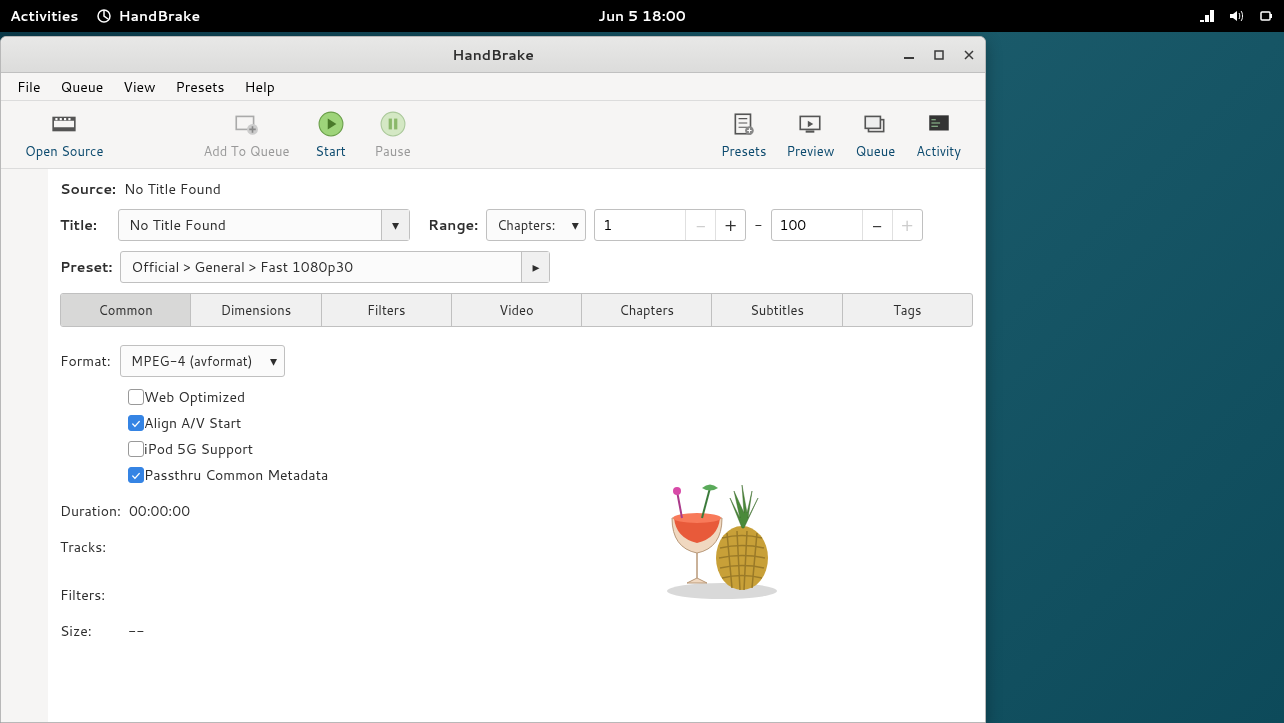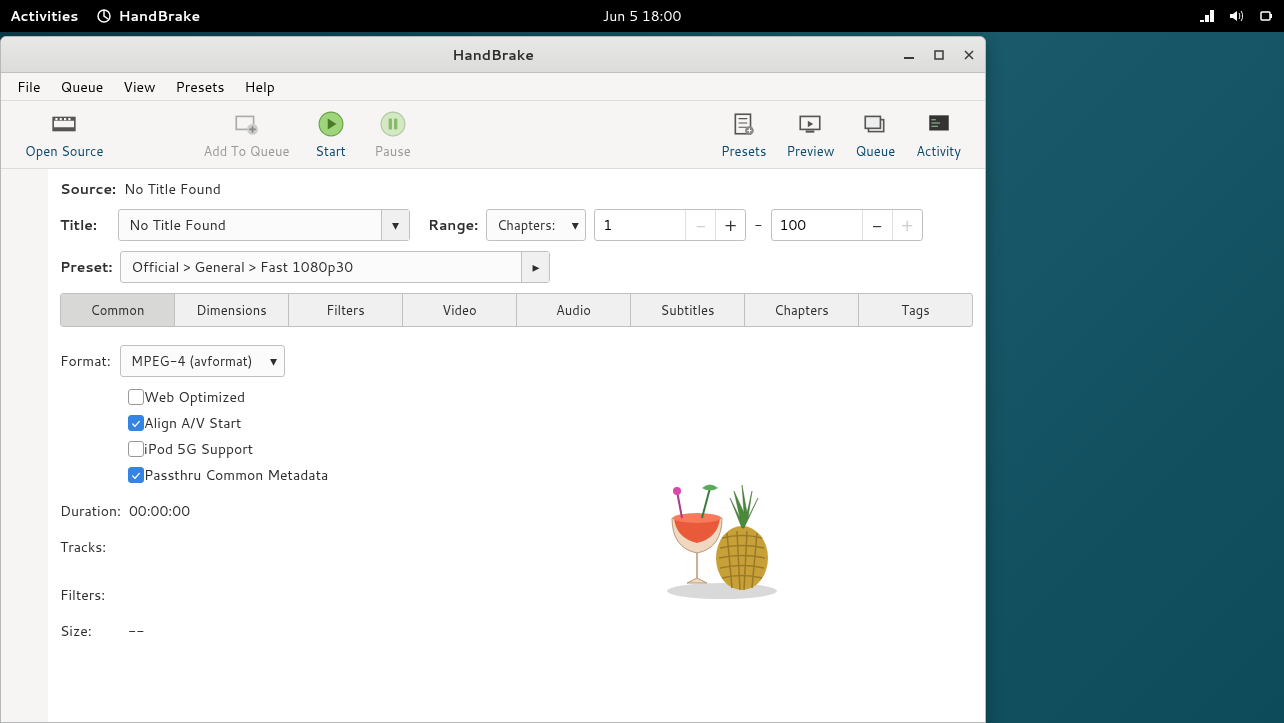--- a/index.html
+++ b/index.html
@@ -1,21 +1,21 @@
 <!DOCTYPE html>
 <html><head>
 <meta charset="utf-8">
 <style>
 * { box-sizing: border-box; margin: 0; padding: 0; font-family: "Cantarell", "Ubuntu", sans-serif; }
 body { width: 1284px; height: 723px; background: linear-gradient(135deg, #0a3a4a 0%, #1a5a6a 50%, #0d4a5a 100%); overflow: hidden; position: relative; }
 
 .topbar { height: 32px; background: #000; color: #fff; display: flex; align-items: center; padding: 0 10px; font-size: 14px; position: relative; }
 .topbar .left { display: flex; align-items: center; gap: 18px; }
 .topbar .left .app { display: flex; align-items: center; gap: 6px; }
-.topbar .center { position: absolute; left: 50%; transform: translateX(-50%); font-weight: 400; }
+.topbar .center { position: absolute; left: 50%; transform: translateX(-50%); font-weight: 700; }
 .topbar .right { margin-left: auto; display: flex; align-items: center; gap: 14px; }
 .topbar .right svg { width: 16px; height: 16px; fill: #fff; }
 
 .window { position: absolute; top: 36px; left: 0; width: 986px; height: 687px; background: #f6f5f4; border: 1px solid #b8b8b8; border-radius: 6px 6px 0 0; box-shadow: 0 4px 16px rgba(0,0,0,0.3); display: flex; flex-direction: column; }
 
 .titlebar { height: 36px; background: linear-gradient(#e8e8e7, #dcdcdb); border-bottom: 1px solid #c0c0c0; border-radius: 6px 6px 0 0; display: flex; align-items: center; justify-content: center; position: relative; }
 .titlebar .title { font-weight: bold; font-size: 14px; color: #2e2e2e; }
 .titlebar .winbtns { position: absolute; right: 6px; display: flex; gap: 10px; }
 .titlebar .winbtns div { width: 20px; height: 20px; display: flex; align-items: center; justify-content: center; cursor: pointer; color: #3a3a3a; font-size: 12px; }
 
@@ -244,23 +244,22 @@
         <span class="ctext">Official &gt; General &gt; Fast 1080p30</span>
         <div class="cbtn">▸</div>
       </div>
     </div>
 
     <div class="tabs">
       <div class="tab active">Common</div>
       <div class="tab">Dimensions</div>
       <div class="tab">Filters</div>
       <div class="tab">Video</div>
-      <div class="tab">Audio</div>
+      <div class="tab">Chapters</div>
       <div class="tab">Subtitles</div>
-      <div class="tab">Chapters</div>
       <div class="tab">Tags</div>
     </div>
 
     <div class="summary-body">
       <div class="summary-left">
         <div class="row">
           <span style="min-width:52px">Format:</span>
           <div class="combo">
             <span class="ctext" style="font-size:13px">MPEG-4 (avformat)</span>
             <div class="cbtn" style="border:none;background:transparent;width:22px">▾</div>

